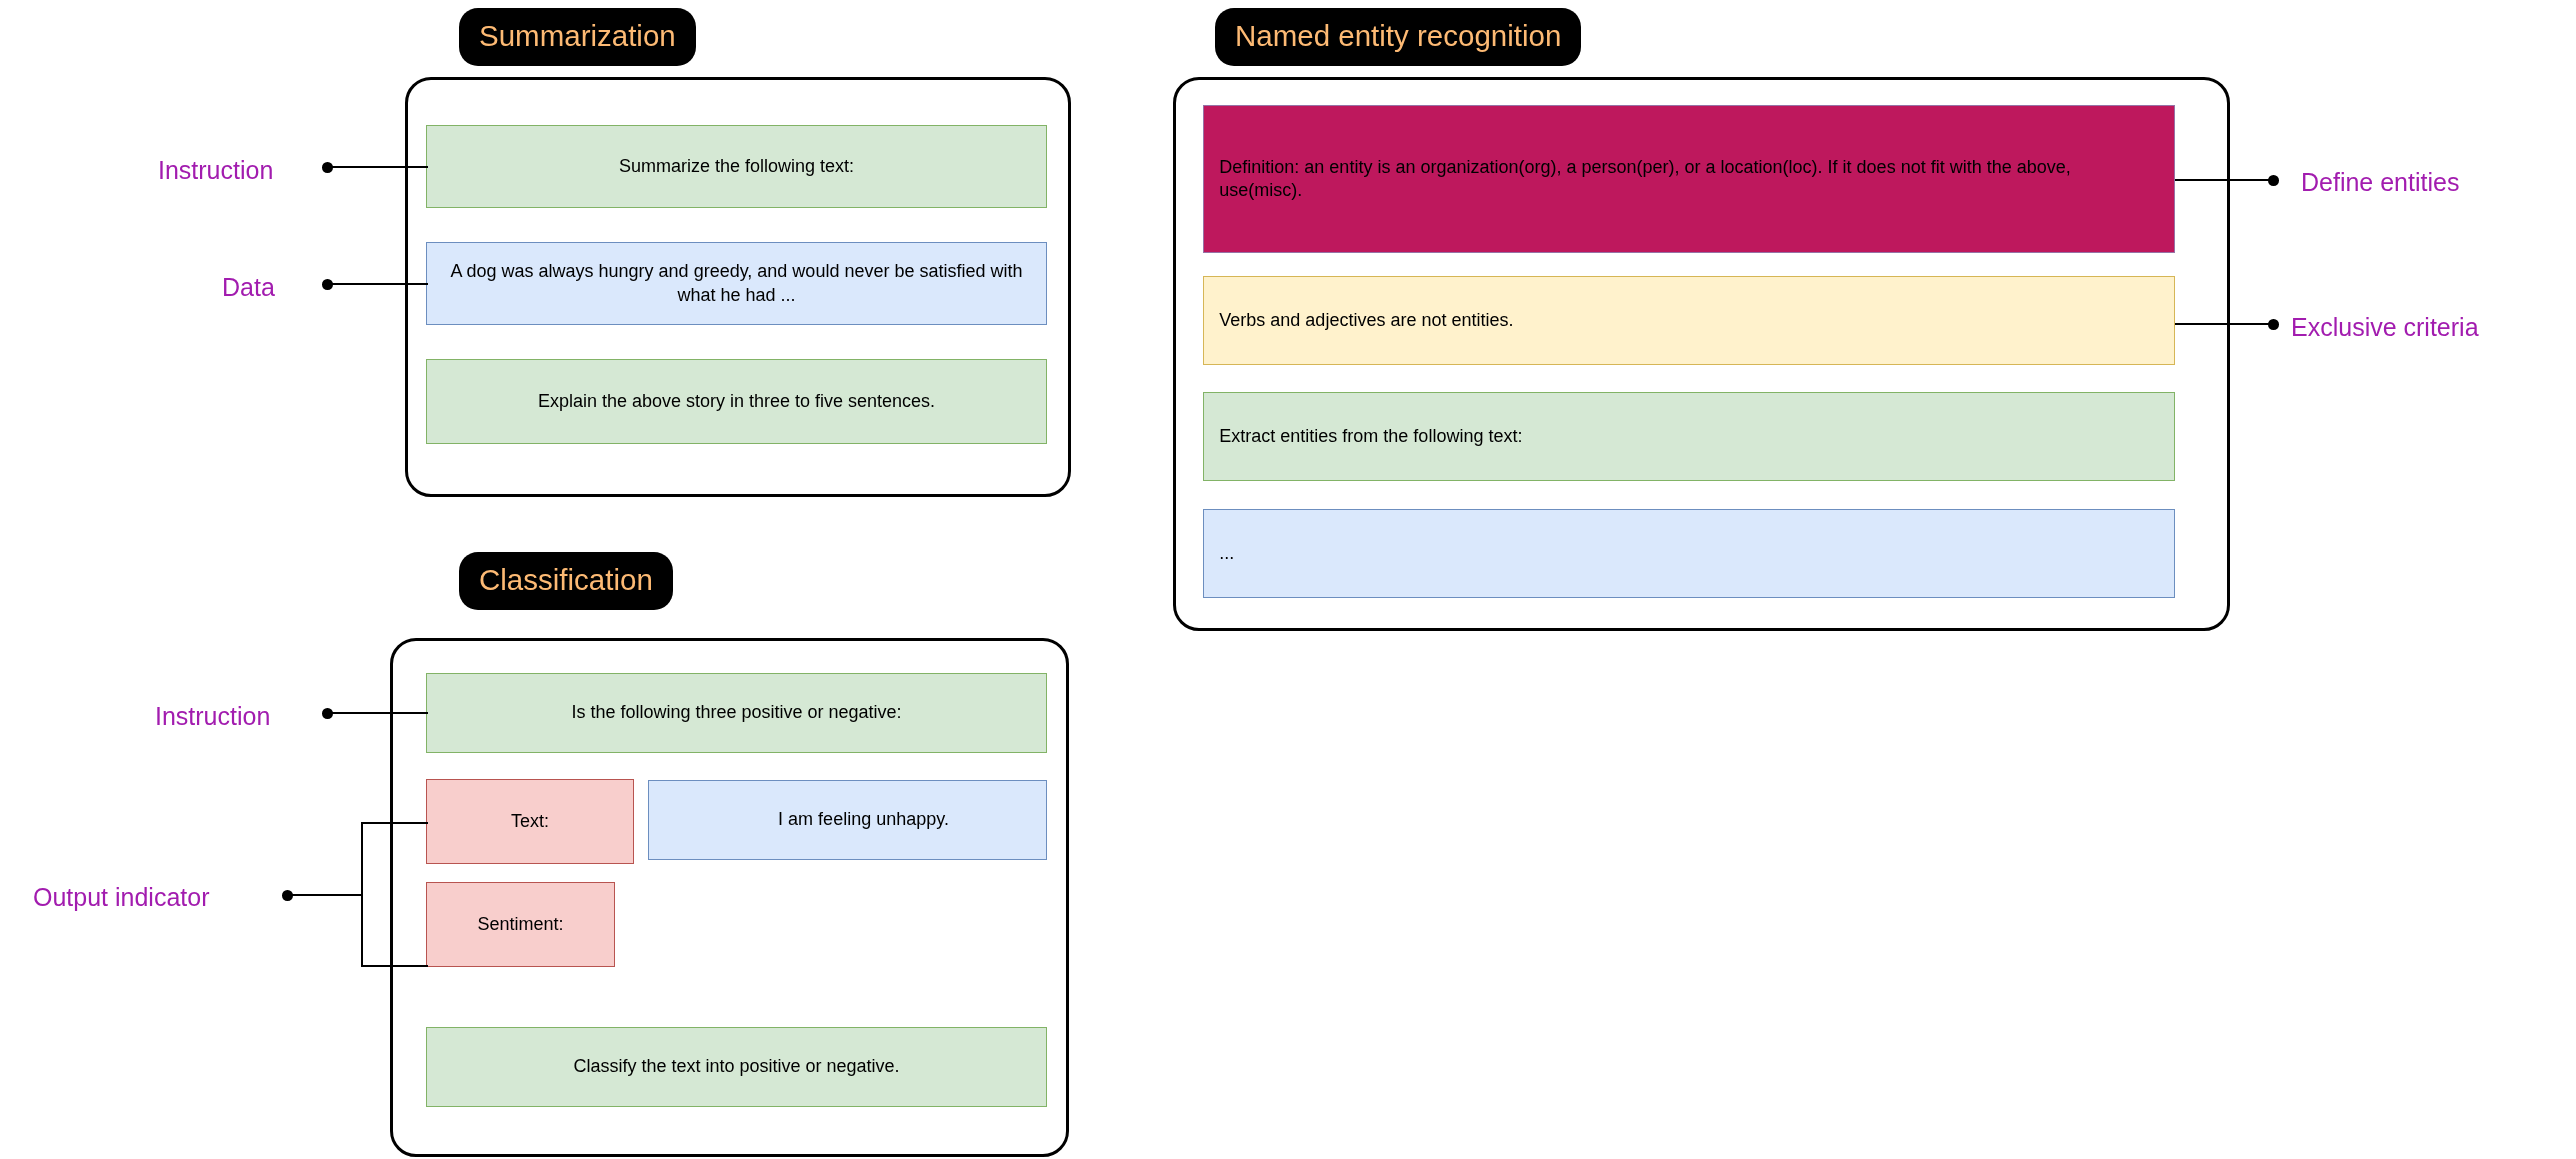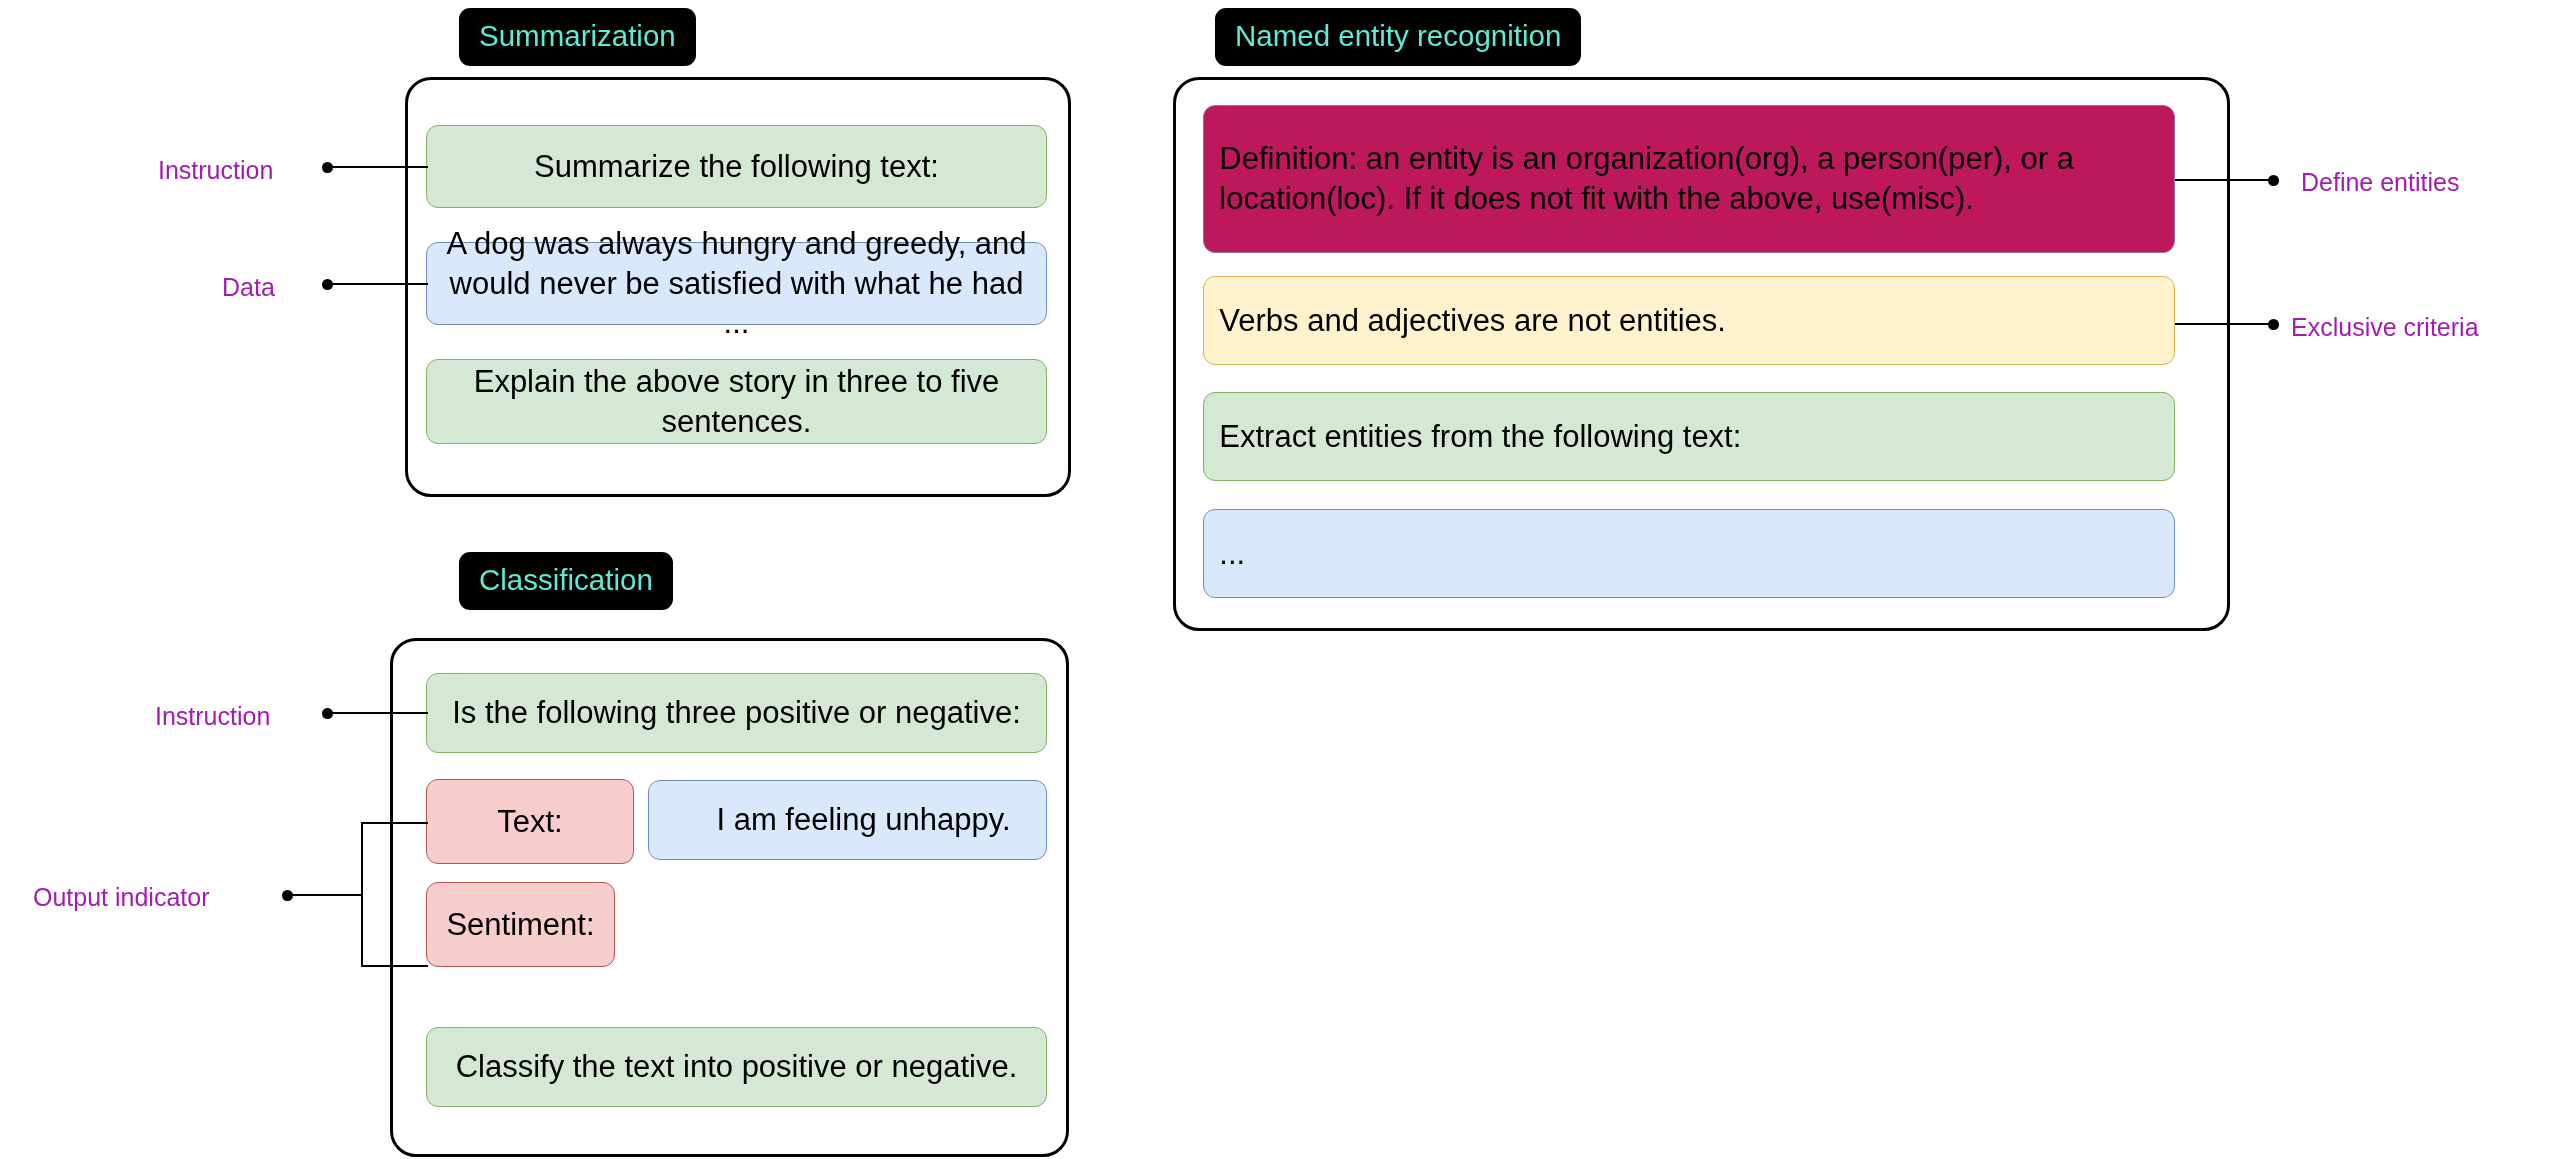--- a/index.html
+++ b/index.html
@@ -23,38 +23,38 @@
   .panel {
     position: absolute;
     border: 3.5px solid #000000;
     border-radius: 26px;
     background: #ffffff;
     box-sizing: border-box;
   }
   .panel-title {
     position: absolute;
     background: #000000;
-    color: #5eead4;
-    border-radius: 11px;
+    color: #fdba74;
+    border-radius: 19px;
     font-size: 29.5px;
     line-height: 1;
     padding: 13px 20px 15.3px 20px;
     white-space: nowrap;
     box-sizing: border-box;
     z-index: 5;
   }
 
   
   .row {
     position: absolute;
-    border-radius: 12px;
+    border-radius: 0;
     box-sizing: border-box;
     display: flex;
     align-items: center;
-    font-size: 31px;
+    font-size: 18px;
     line-height: 1.28;
   }
   .row.center {
     justify-content: center;
     text-align: center;
   }
   .row.left {
     justify-content: flex-start;
     text-align: left;
   }

